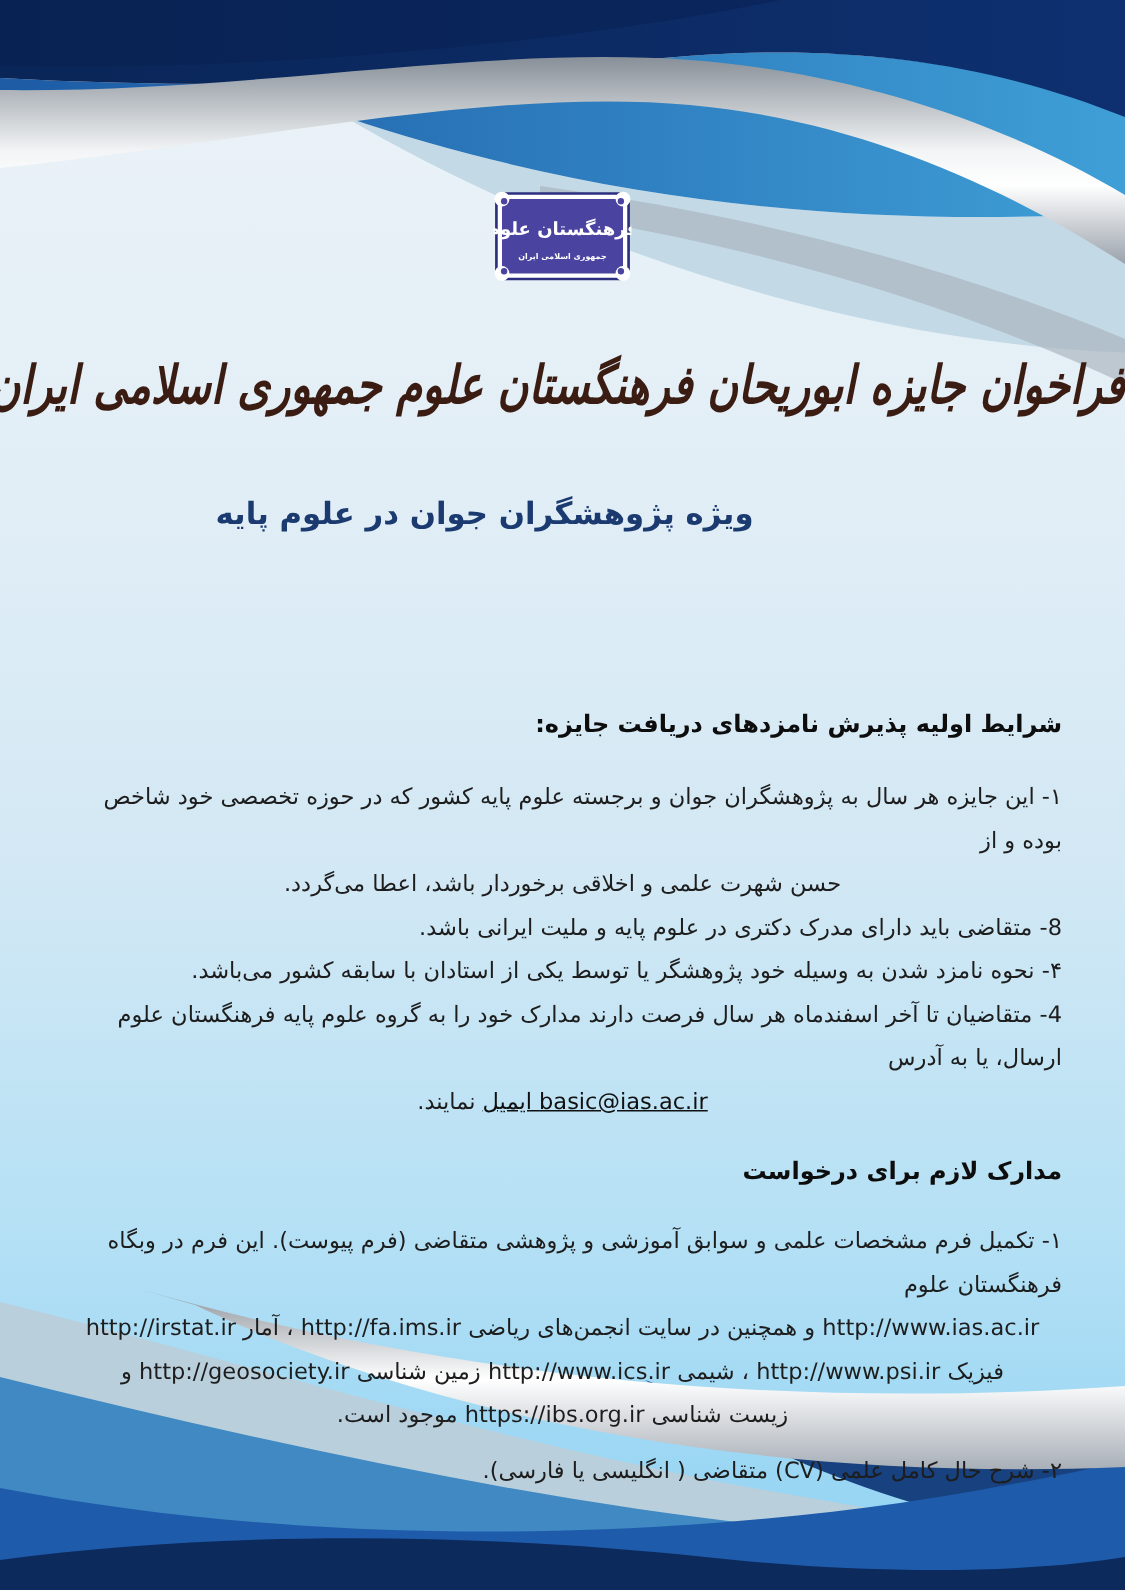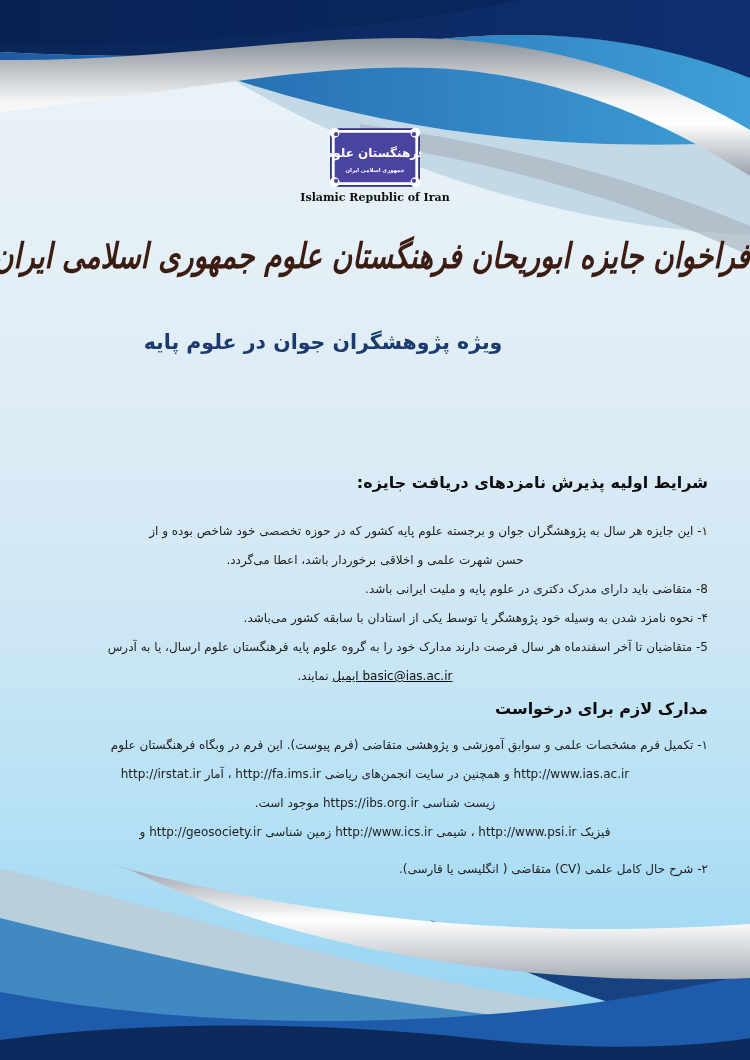--- a/index.html
+++ b/index.html
@@ -23,25 +23,25 @@
     color:#3b1c12;font-weight:bold;font-style:italic;font-size:28px;white-space:nowrap;
     transform:scaleY(1.25);transform-origin:center;z-index:3;letter-spacing:-0.5px;
   }
   .subtitle{
     position:absolute;top:330px;left:0;width:646px;text-align:center;direction:rtl;
     color:#1b3a70;font-weight:bold;font-size:20.5px;z-index:3;
   }
 
   .content{position:absolute;top:440px;right:42px;left:42px;direction:rtl;z-index:3;color:#1d1d1d;}
   .sec-heading{font-size:16px;font-weight:bold;color:#0d0d0d;line-height:20px;margin-top:33px;}
-  .lst{margin-top:24px;font-size:12px;line-height:29px;}
+  .lst{margin-top:24px;font-size:15px;line-height:29px;}
   .lst .ln{text-align:right;}
   .lst .ln.center{text-align:center;}
-  .sec2-heading{margin-top:8px;}
-  .lst2{margin-top:12px;}
+  .sec2-heading{margin-top:22px;}
+  .lst2{margin-top:22px;}
   .gap-item{margin-top:8px;}
   .email-link{text-decoration:underline;color:#101010;}
 </style>
 </head>
 <body>
 
 <div class="page">
 
   <svg class="deco hdr" width="750" height="400" viewBox="0 0 750 400" aria-hidden="true">
     <defs>
@@ -84,49 +84,48 @@
       <circle cx="8" cy="78" r="7" fill="#ffffff"></circle>
         <circle cx="122" cy="78" r="7" fill="#ffffff"></circle>
       <circle cx="10" cy="10" r="3" fill="#4a44a0"></circle>
         <circle cx="120" cy="10" r="3" fill="#4a44a0"></circle>
       <circle cx="10" cy="76" r="3" fill="#4a44a0"></circle>
         <circle cx="120" cy="76" r="3" fill="#4a44a0"></circle>
       <text x="65" y="42" text-anchor="middle" class="badge-txt" font-size="17">فرهنگستان علوم</text>
       <text x="65" y="64" text-anchor="middle" class="badge-txt" font-size="7.5">جمهوری اسلامی ایران</text>
     </svg>
     <div class="academy-en">
-      <div class="l2">Islamic Republic of Iran</div>
     </div>
   </div>
 
   <div class="title">فراخوان جایزه ابوریحان فرهنگستان علوم جمهوری اسلامی ایران</div>
   <div class="subtitle">ویژه پژوهشگران جوان در علوم پایه</div>
 
   <div class="content">
 
     <div class="sec-heading">شرایط اولیه پذیرش نامزدهای دریافت جایزه:</div>
 
     <div class="lst">
       <div class="ln">۱- این جایزه  هر سال به پژوهشگران جوان و برجسته علوم پایه کشور که در حوزه تخصصی خود شاخص بوده و از</div>
       <div class="ln center">حسن شهرت علمی و اخلاقی برخوردار باشد، اعطا می‌گردد.</div>
       <div class="ln">8- متقاضی باید دارای مدرک دکتری در علوم پایه و ملیت ایرانی باشد.</div>
       <div class="ln">۴- نحوه نامزد شدن به وسیله خود پژوهشگر یا توسط یکی از استادان با سابقه کشور می‌باشد.</div>
-      <div class="ln">5- متقاضیان تا آخر اسفندماه هر سال فرصت دارند مدارک خود را به گروه علوم پایه فرهنگستان علوم ارسال، یا به آدرس</div>
+      <div class="ln">4- متقاضیان تا آخر اسفندماه هر سال فرصت دارند مدارک خود را به گروه علوم پایه فرهنگستان علوم ارسال، یا به آدرس</div>
       <div class="ln center">
         <span class="email-link">basic@ias.ac.ir ایمیل</span><span> نمایند.</span>
       </div>
     </div>
 
     <div class="sec-heading sec2-heading">مدارک لازم برای درخواست</div>
 
     <div class="lst lst2">
       <div class="ln">۱-  تکمیل فرم مشخصات علمی و سوابق آموزشی و پژوهشی متقاضی (فرم پیوست). این فرم در وبگاه فرهنگستان علوم</div>
       <div class="ln center">http://www.ias.ac.ir و همچنین در سایت انجمن‌های ریاضی http://fa.ims.ir ، آمار http://irstat.ir</div>
+      <div class="ln center">فیزیک http://www.psi.ir ، شیمی http://www.ics.ir زمین شناسی http://geosociety.ir و</div>
       <div class="ln center">زیست شناسی https://ibs.org.ir  موجود است.</div>
-      <div class="ln center">فیزیک http://www.psi.ir ، شیمی http://www.ics.ir زمین شناسی http://geosociety.ir و</div>
       <div class="ln gap-item">۲-   شرح حال کامل علمی (CV)  متقاضی ( انگلیسی یا فارسی).</div>
     </div>
 
   </div>
 
   <svg class="deco ftr" width="750" height="200" viewBox="0 0 750 200" aria-hidden="true">
     <path d="M0,8 C150,45 310,95 480,128 C590,148 690,164 750,170 L750,200 H0 Z" fill="#b9cfdc"></path>
     <path d="M0,58 C170,100 350,140 520,158 C610,167 700,170 750,168 L750,200 H0 Z" fill="#4089c2"></path>
     <path d="M430,60 C540,100 650,118 750,114 L750,168 C640,162 520,118 430,60 Z" fill="#17417f"></path>
     <path d="M0,132 C210,172 430,166 600,142 C660,133 715,122 750,114 L750,200 H0 Z" fill="#1e5bab"></path>

